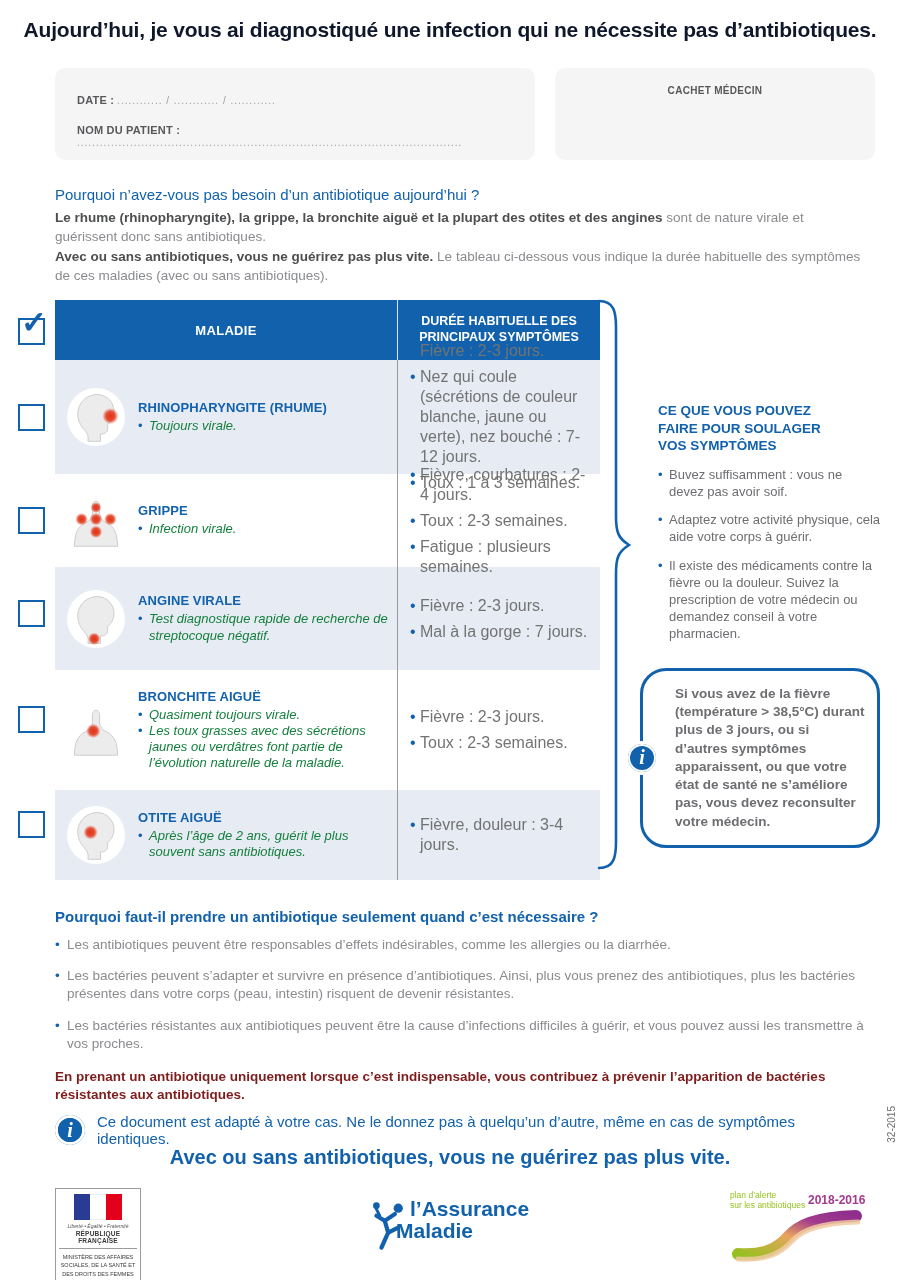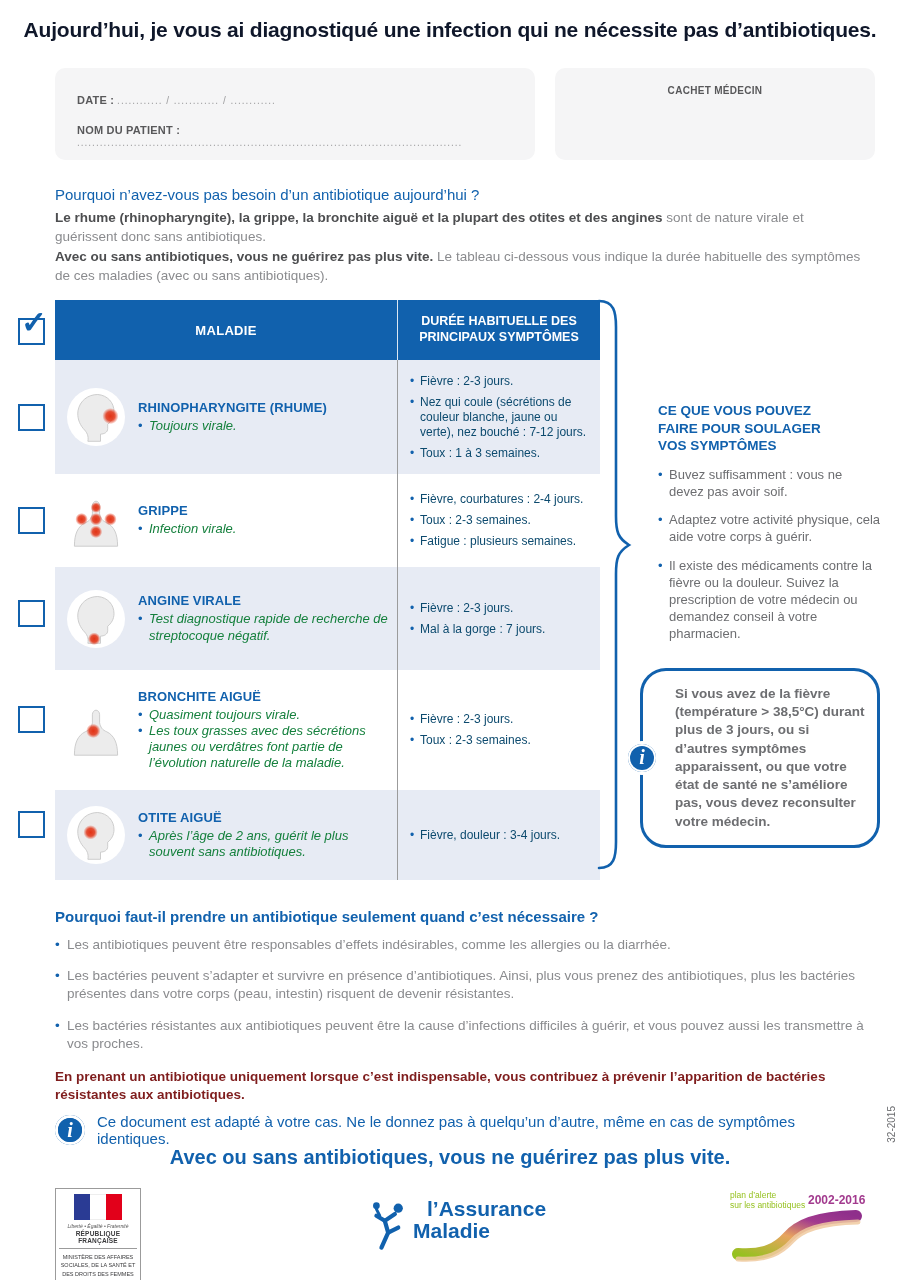--- a/index.html
+++ b/index.html
@@ -61,21 +61,21 @@
   .icon-wrap.circle { background:#fff; border-radius:50%; }
   .icon-wrap svg { position:absolute; inset:2px; width:54px; height:54px; }
   .disease-text { flex:1; }
   .disease-name { color:#1161ad; font-size:13px; font-weight:bold; margin-bottom:3px; letter-spacing:0.1px; }
   .disease-desc div {
     font-style:italic; color:#15803d; font-size:13px; line-height:1.25;
     padding-left:11px; position:relative;
   }
   .disease-desc div::before { content:"•"; color:#1161ad; position:absolute; left:0; font-style:normal; }
   .symptom {
-    font-size:12px; color:#0c4a6e; line-height:1.25; margin:3px 0;
+    font-size:16px; color:#737373; line-height:1.25; margin:3px 0;
     padding-left:10px; position:relative;
   }
   .symptom::before { content:"•"; color:#1161ad; position:absolute; left:0; }
   
   .brace { position:absolute; left:597px; top:298px; }
   
   .relief { position:absolute; left:658px; top:402px; width:222px; }
   .relief-heading { color:#1161ad; font-weight:bold; font-size:13.5px; line-height:1.3; margin-bottom:12px; width:175px; }
   .relief-bullet { font-size:13px; color:#6d6e71; line-height:1.3; margin-bottom:12px;
     padding-left:11px; position:relative; }
@@ -119,21 +119,21 @@
   .ministry { position:absolute; left:55px; top:1188px; width:86px;
     border:1px solid #9b9b9b; background:#fff; text-align:center; padding-top:5px; }
   .flag { display:flex; justify-content:center; margin-bottom:3px; }
   .flag span { width:16px; height:26px; display:block; }
   .flag .b { background:#2a3b94; } .flag .w { background:#fff; border-top:1px solid #eee; border-bottom:1px solid #eee; }
   .flag .r { background:#e2001a; }
   .motto { font-size:5px; font-style:italic; color:#555; }
   .republic { font-size:6.5px; font-weight:bold; color:#3a3a3c; letter-spacing:0.2px;
     border-bottom:1px solid #9b9b9b; padding-bottom:4px; margin:1px 3px 0 3px; }
   .ministry-name { font-size:5.5px; color:#3a3a3c; line-height:1.5; padding:4px 2px 5px 2px; }
-  .am-logo { position:absolute; left:368px; top:1198px; display:flex; align-items:flex-start; gap:17px; }
+  .am-logo { position:absolute; left:368px; top:1198px; display:flex; align-items:flex-start; gap:0; }
   .am-text { color:#1161ad; font-weight:bold; font-size:21px; line-height:1.05; }
   .am-text .l2 { margin-left:-14px; }
   .plan-logo { position:absolute; left:730px; top:1190px; width:150px; }
   .plan-text { font-size:8.5px; color:#95c11f; line-height:1.2; position:relative; }
   .plan-years { position:absolute; left:78px; top:3px; color:#a23a8e; font-weight:bold; font-size:12px; }
   .ref-vertical { position:absolute; right:3px; top:1106px; writing-mode:vertical-rl;
     transform:rotate(180deg); font-size:10px; color:#6b6c6f; }
 </style>
 </head>
 <body>
@@ -387,21 +387,21 @@
     <div class="am-text">
       <div>l’Assurance</div>
       <div class="l2">Maladie</div>
     </div>
   </div>
 
   <div class="plan-logo">
     <div class="plan-text">
       <div>plan d’alerte</div>
       <div>sur les antibiotiques</div>
-      <span class="plan-years">2002-2016</span>
+      <span class="plan-years">2018-2016</span>
     </div>
     <svg width="150" height="52" viewBox="0 0 150 52">
       <defs>
         <linearGradient id="planGrad" x1="0" y1="1" x2="1" y2="0">
           <stop offset="0" stop-color="#95c11f"></stop>
           <stop offset="0.45" stop-color="#e8a45e"></stop>
           <stop offset="0.75" stop-color="#a23a8e"></stop>
           <stop offset="1" stop-color="#8f2f8b"></stop>
         </linearGradient>
       </defs>

